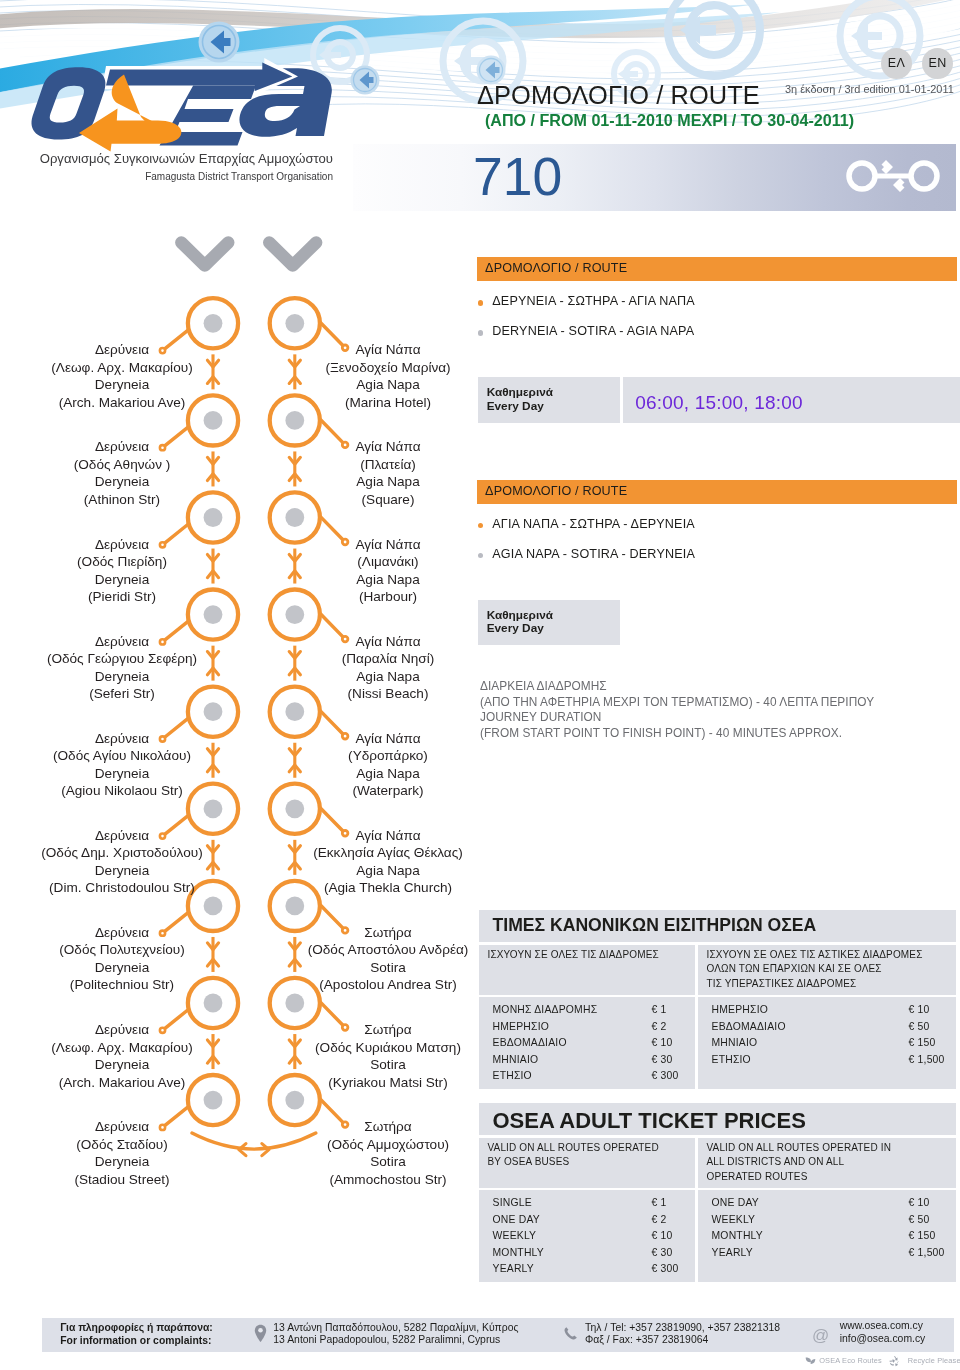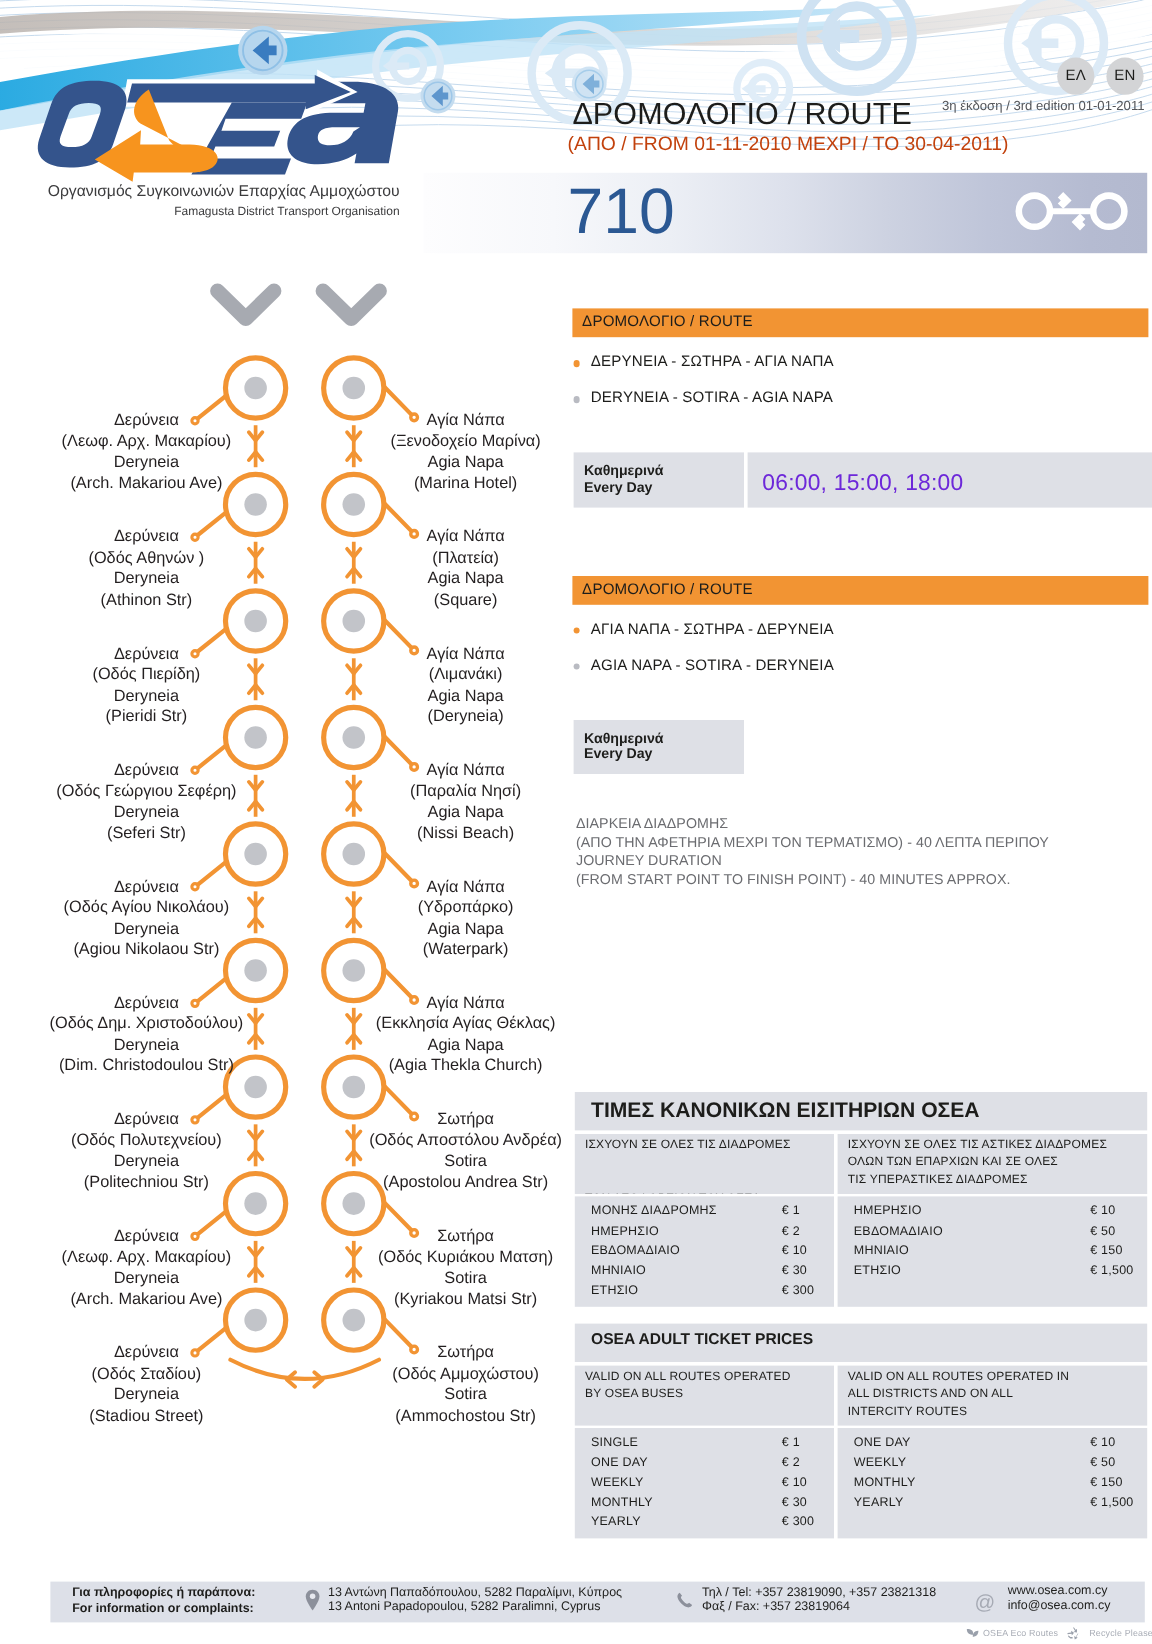--- a/index.html
+++ b/index.html
@@ -11,21 +11,21 @@
 
   
   #bg-deco{position:absolute;left:0;top:0;width:960px;height:215px;overflow:hidden;}
   #logo-wrap{position:absolute;left:28px;top:55px;width:305px;height:98px;}
   #org-gr{position:absolute;left:0px;top:151px;width:333px;text-align:right;
           font-size:13.1px;color:#3b3b3d;letter-spacing:0;white-space:nowrap;}
   #org-en{position:absolute;left:0px;top:170.5px;width:333px;text-align:right;
           font-size:10px;color:#3b3b3d;letter-spacing:0;white-space:nowrap;}
   #route-title{position:absolute;left:477px;top:81px;font-size:25.4px;color:#1d1d1b;
                letter-spacing:.1px;white-space:nowrap;}
-  #route-sub{position:absolute;left:473px;top:111px;font-size:16.1px;color:#c2410c;white-space:nowrap;}
+  #route-sub{position:absolute;left:485px;top:111px;font-size:16.1px;color:#15803d;white-space:nowrap;font-weight:bold;}
   #edition{position:absolute;left:785px;top:83px;font-size:10.95px;color:#54565a;white-space:nowrap;}
   .lang-badge{position:absolute;top:48px;width:31px;height:31px;border-radius:50%;
               background:#d3d4d6;color:#1d1d1b;font-size:12.5px;text-align:center;
               line-height:31px;letter-spacing:.3px;}
   #lang-el{left:881px;}
   #lang-en{left:922px;}
   #routeband{position:absolute;left:353px;top:143.5px;width:603px;height:67px;
              background:linear-gradient(to right,#fdfdfe 0%,#f7f8fb 18%,#eceff5 34%,#dde1ec 50%,#cdd2e1 64%,#bfc5d9 78%,#b5bbd1 92%,#b3b9cf 100%);}
   #routenum{position:absolute;left:473px;top:146px;font-size:53.5px;color:#2b5893;
             font-weight:400;letter-spacing:0;line-height:62px;}
@@ -463,21 +463,21 @@
       <div class="stoplabel right-label" style="left: 268px; width: 240px; text-align: center; top: 438.4px;">
         <div>Αγία Νάπα</div>
         <div>(Πλατεία)</div>
         <div>Agia Napa</div>
         <div>(Square)</div>
       </div>
       <div class="stoplabel right-label" style="left: 268px; width: 240px; text-align: center; top: 535.5px;">
         <div>Αγία Νάπα</div>
         <div>(Λιμανάκι)</div>
         <div>Agia Napa</div>
-        <div>(Deryneia)</div>
+        <div>(Harbour)</div>
       </div>
       <div class="stoplabel right-label" style="left: 268px; width: 240px; text-align: center; top: 632.6px;">
         <div>Αγία Νάπα</div>
         <div>(Παραλία Νησί)</div>
         <div>Agia Napa</div>
         <div>(Nissi Beach)</div>
       </div>
       <div class="stoplabel right-label" style="left: 268px; width: 240px; text-align: center; top: 729.7px;">
         <div>Αγία Νάπα</div>
         <div>(Υδροπάρκο)</div>
@@ -603,30 +603,30 @@
         <div class="fare-row" style="top: 40.7px; left: 0px; width: 100%; font-size: 10.4px; letter-spacing: 0.2px;">
           <span class="nm">ΜΗΝΙΑΙΟ</span>
           <span class="pr" style="left: 211px;">€ 150</span>
         </div>
         <div class="fare-row" style="top: 57.3px; left: 0px; width: 100%; font-size: 10.4px; letter-spacing: 0.2px;">
           <span class="nm">ΕΤΗΣΙΟ</span>
           <span class="pr" style="left: 211px;">€ 1,500</span>
         </div>
       </div>
       <div class="fare-title" style="left: 478.5px; top: 1102.5px; width: 477px; height: 32px;">
-        <span style="font-size: 13px; top: 5px;">OSEA ADULT TICKET PRICES</span>
+        <span style="font-size: 22px; top: 5px;">OSEA ADULT TICKET PRICES</span>
       </div>
       <div class="fare-note" style="left: 478.5px; top: 1137.5px; width: 216px; height: 50px; font-size: 10px; letter-spacing: 0.15px;">
         <div style="top: 4px;">VALID ON ALL ROUTES OPERATED</div>
         <div style="top: 18.6px;">BY OSEA BUSES</div>
       </div>
       <div class="fare-note" style="left: 697.5px; top: 1137.5px; width: 258px; height: 50px; font-size: 10px; letter-spacing: 0.15px;">
         <div style="top: 4px;">VALID ON ALL ROUTES OPERATED IN</div>
         <div style="top: 18.6px;">ALL DISTRICTS AND ON ALL</div>
-        <div style="top: 33.2px;">INTERCITY ROUTES</div>
+        <div style="top: 33.2px;">OPERATED ROUTES</div>
       </div>
       <div class="fare-body" style="left: 478.5px; top: 1189.5px; width: 216px; height: 92px;">
         <div class="fare-row" style="top: 7.5px; left: 0px; width: 100%; font-size: 10.4px; letter-spacing: 0.2px;">
           <span class="nm">SINGLE</span>
           <span class="pr" style="left: 173px;">€ 1</span>
         </div>
         <div class="fare-row" style="top: 24.1px; left: 0px; width: 100%; font-size: 10.4px; letter-spacing: 0.2px;">
           <span class="nm">ONE DAY</span>
           <span class="pr" style="left: 173px;">€ 2</span>
         </div>

